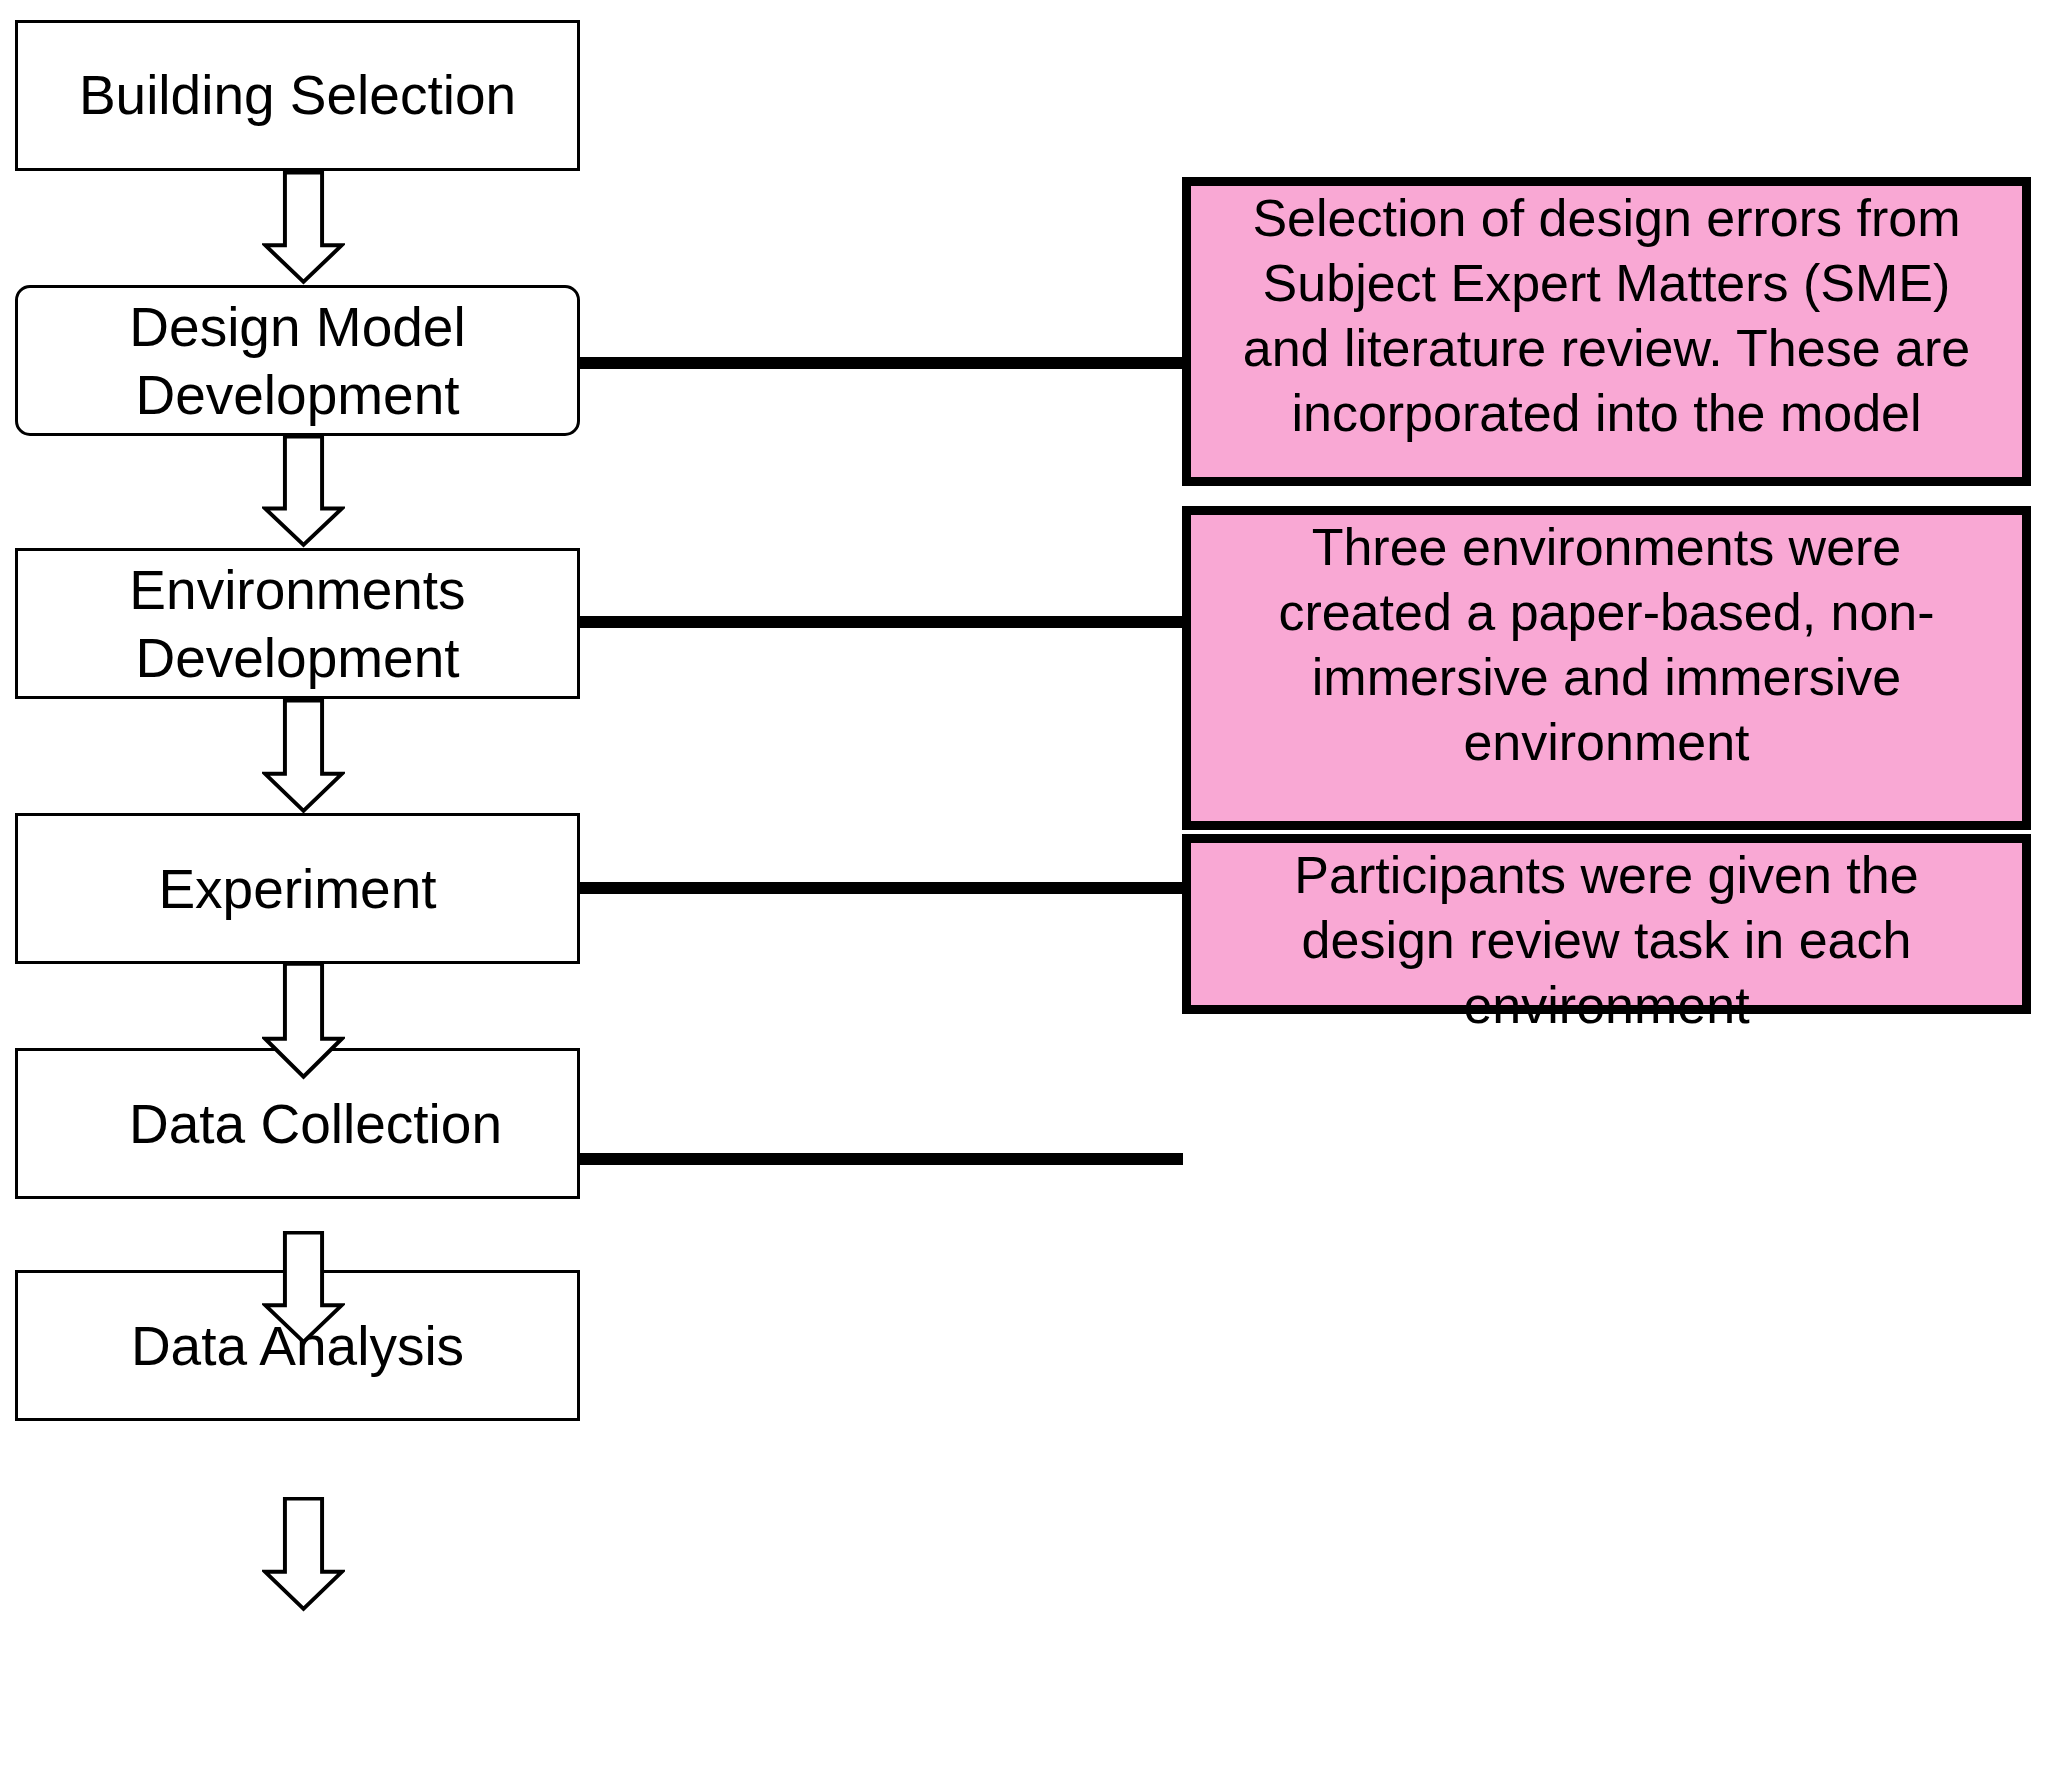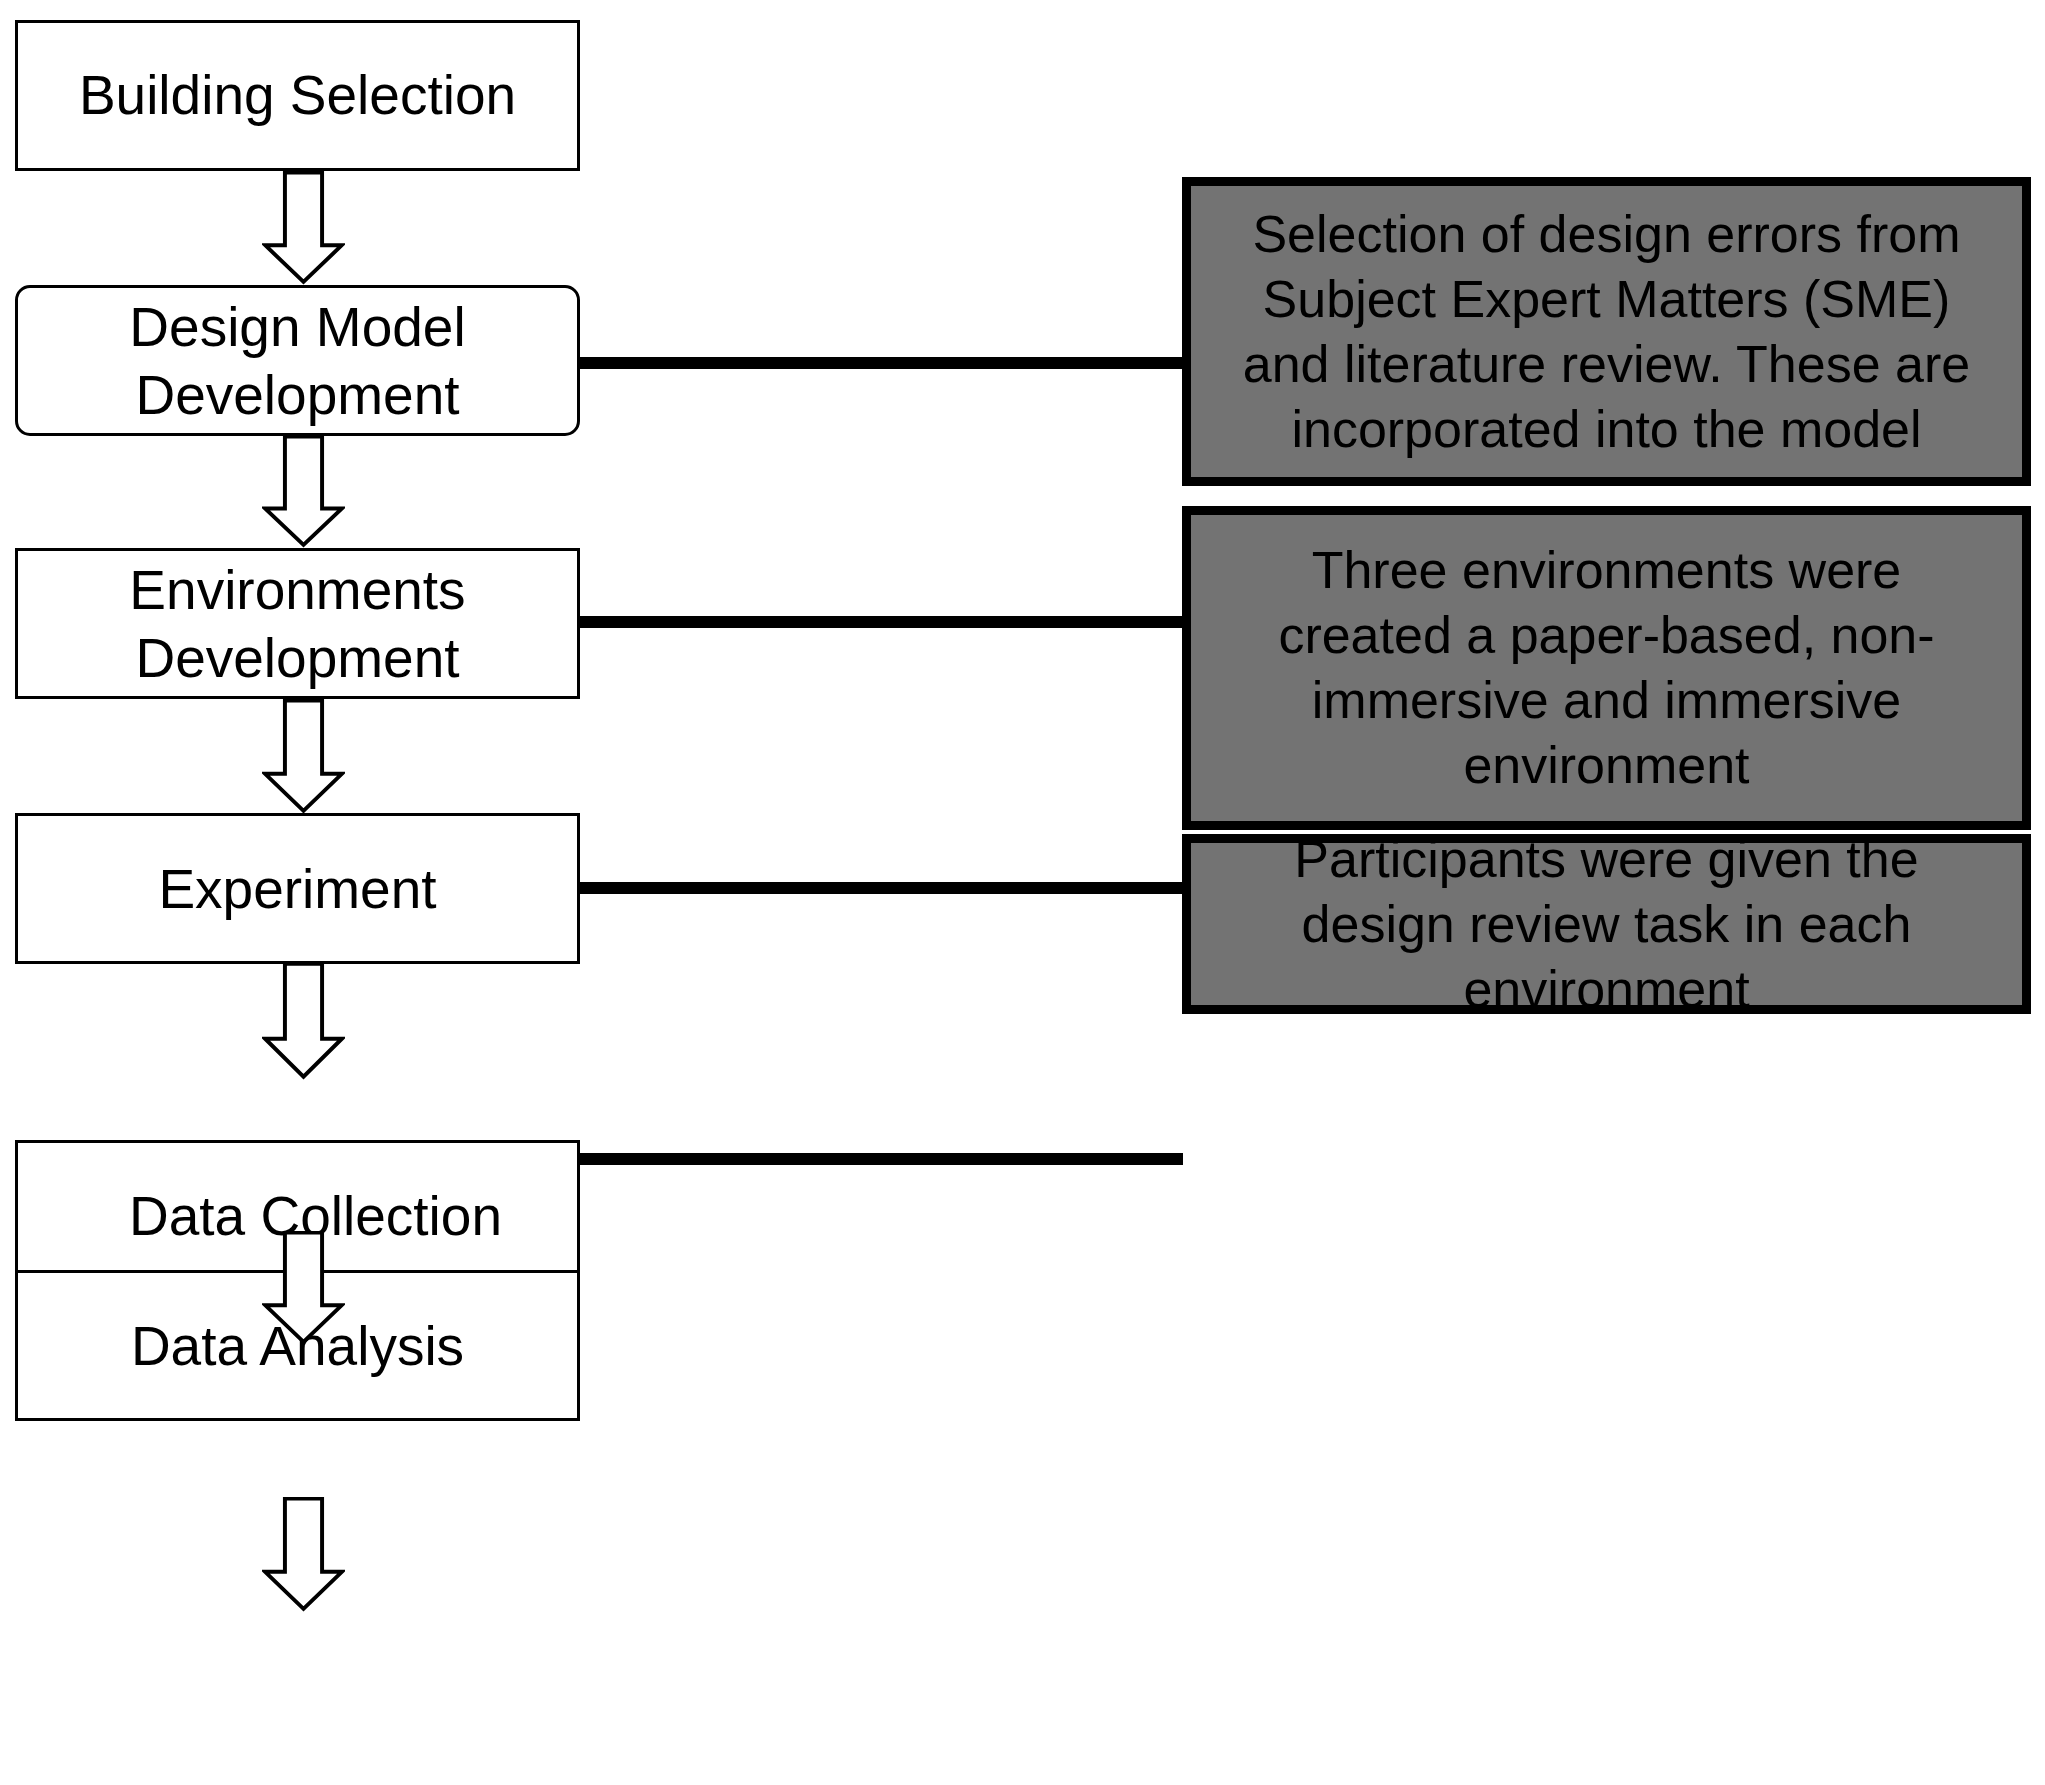--- a/index.html
+++ b/index.html
@@ -34,23 +34,22 @@
     text-align: center;
     white-space: pre-line;
   }
   
   .note-box {
     position: absolute;
     left: 1182px;
     width: 849px;
     box-sizing: border-box;
     border: 9.4px solid #000000;
-    background: #737373;
+    background: #f9a8d4;
     display: flex;
-    align-items: center;
     justify-content: center;
   }
   .note-box .label {
     font-size: 52px;
     line-height: 65px;
     text-align: center;
     white-space: pre-line;
   }
   
   .connector {
@@ -84,21 +83,21 @@
     <span class="label">Design Model
 Development</span>
   </div>
   <div class="step-box" style="top:548px;">
     <span class="label">Environments
 Development</span>
   </div>
   <div class="step-box" style="top:813px;">
     <span class="label">Experiment</span>
   </div>
-  <div class="step-box" style="top:1140px;padding-left:36px;">
+  <div class="step-box" style="top:1048px;padding-left:36px;">
     <span class="label">Data Collection</span>
   </div>
   <div class="step-box" style="top:1270px;">
     <span class="label">Data Analysis</span>
   </div>
 
   <div class="down-arrow" style="top:171px;height:114px;">
     <svg viewBox="0 0 105 146" preserveAspectRatio="none">
         <path d="M29 2 L29 95 L4 95 L52.5 142 L101 95 L76 95 L76 2 Z" fill="#ffffff" stroke="#000000" stroke-width="5" stroke-linejoin="miter"></path>
       </svg>

